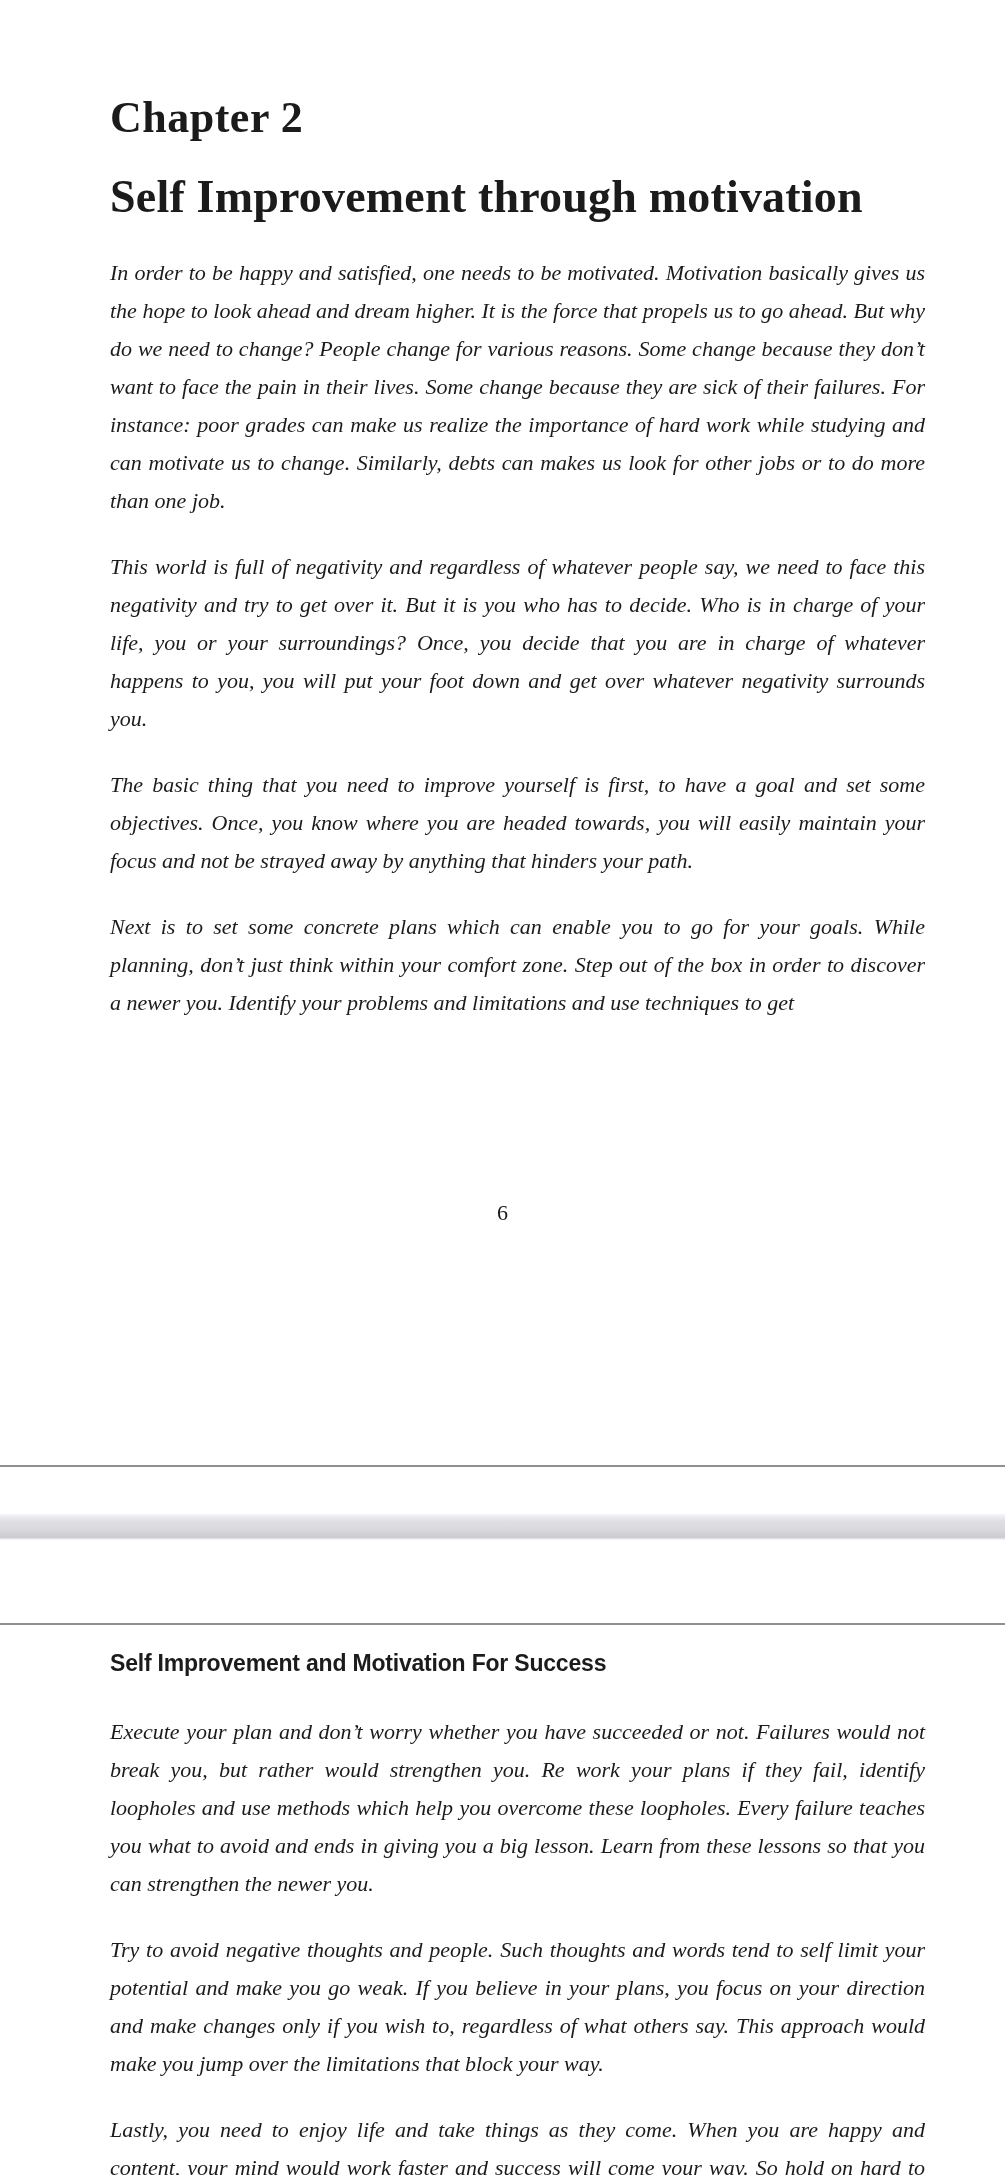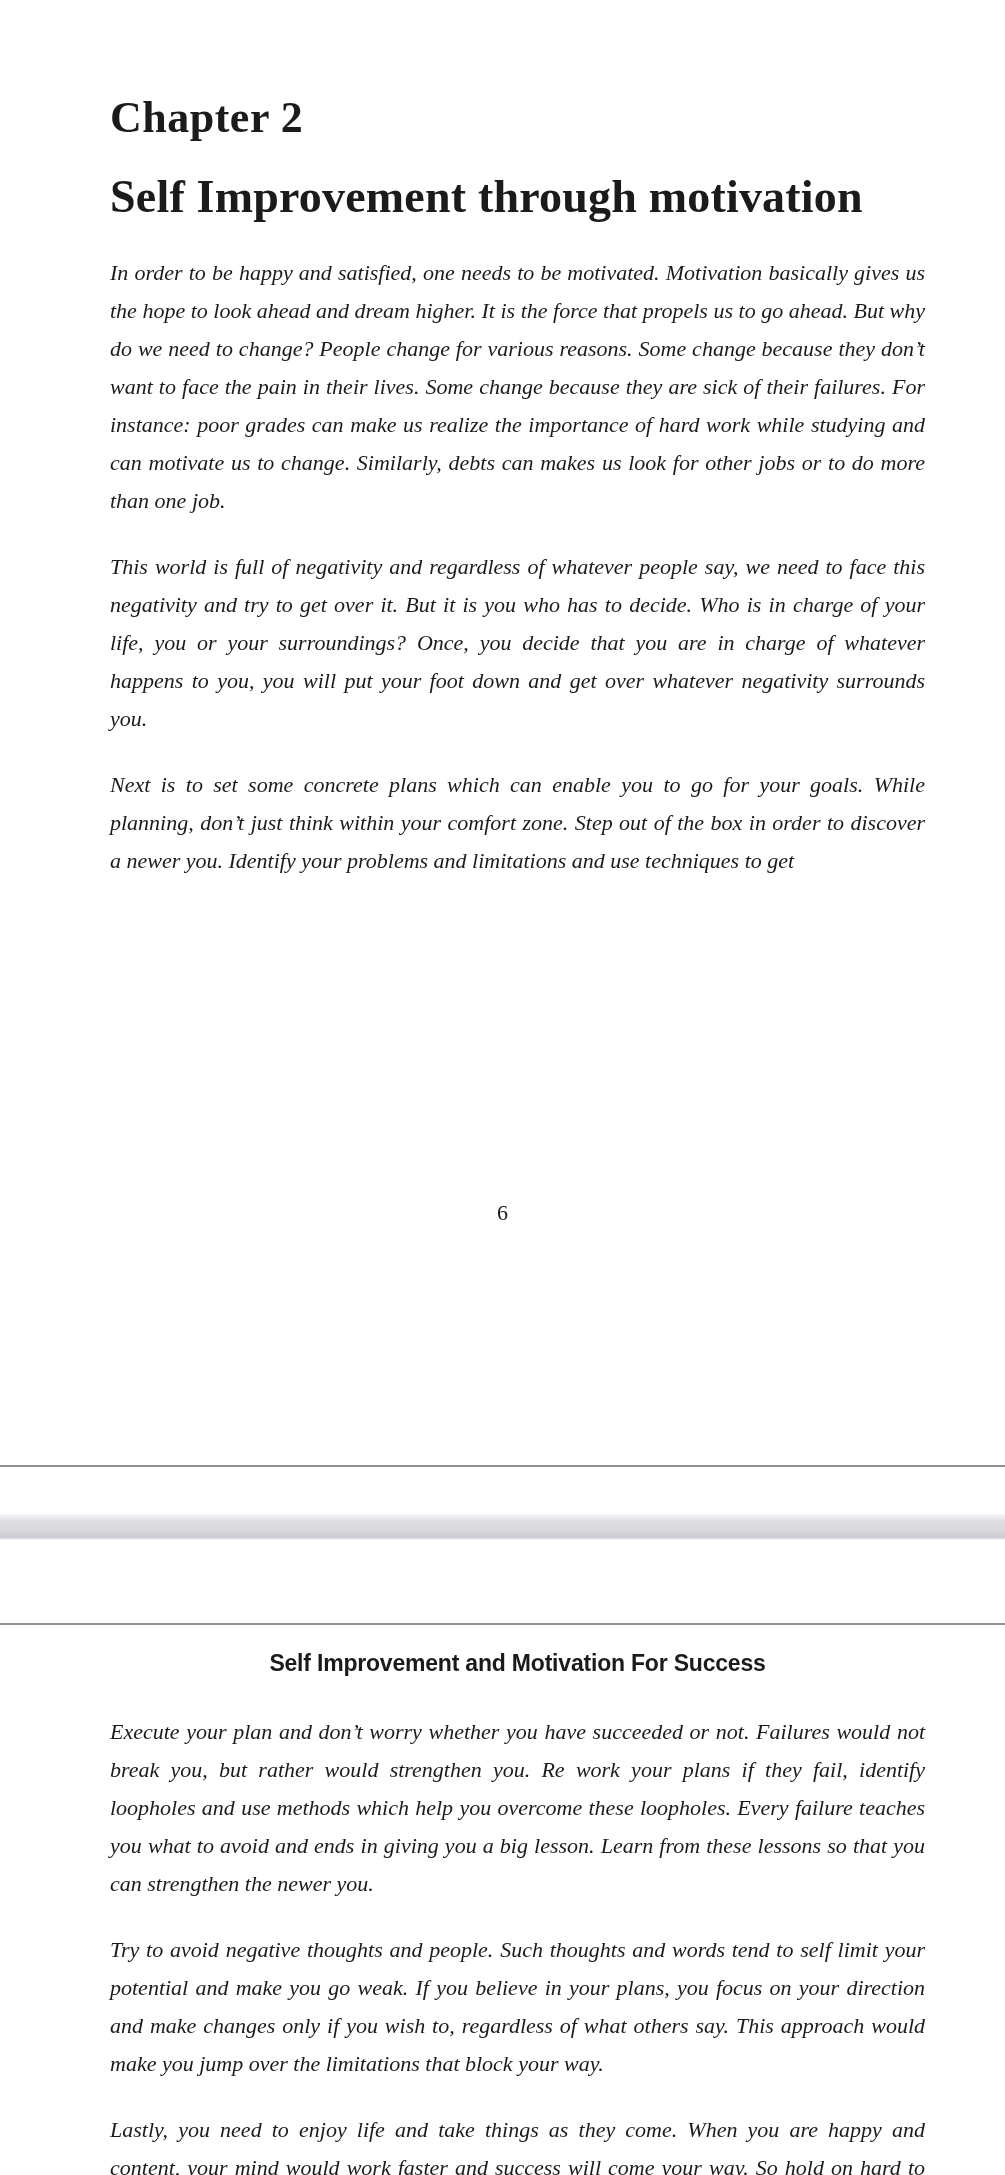--- a/index.html
+++ b/index.html
@@ -72,36 +72,37 @@
   .page-2 {
     height: 717px;
     padding: 24px 80px 0 110px;
     overflow: hidden;
   }
   .running-header {
     font-family: "Liberation Sans", "DejaVu Sans", sans-serif;
     font-size: 23px;
     font-weight: bold;
     line-height: 28px;
-    text-align: center;
+    text-align: left;
     margin-bottom: 36px;
     letter-spacing: -0.2px;
   }
 </style>
 </head>
 <body>
 
 <div class="viewport">
 
   <div class="page page-1">
     <div class="chapter-label">Chapter 2</div>
     <div class="chapter-title">Self Improvement through motivation</div>
 
     <p class="body-para">In order to be happy and satisfied, one needs to be motivated. Motivation basically gives us the hope to look ahead and dream higher. It is the force that propels us to go ahead. But why do we need to change? People change for various reasons. Some change because they don’t want to face the pain in their lives. Some change because they are sick of their failures. For instance: poor grades can make us realize the importance of hard work while studying and can motivate us to change. Similarly, debts can makes us look for other jobs or to do more than one job.</p>
     <p class="body-para">This world is full of negativity and regardless of whatever people say, we need to face this negativity and try to get over it. But it is you who has to decide. Who is in charge of your life, you or your surroundings? Once, you decide that you are in charge of whatever happens to you, you will put your foot down and get over whatever negativity surrounds you.</p>
+    <p class="body-para">The basic thing that you need to improve yourself is first, to have a goal and set some objectives. Once, you know where you are headed towards, you will easily maintain your focus and not be strayed away by anything that hinders your path.</p>
     <p class="body-para">Next is to set some concrete plans which can enable you to go for your goals. While planning, don’t just think within your comfort zone. Step out of the box in order to discover a newer you. Identify your problems and limitations and use techniques to get</p>
 
     <div class="page-number">6</div>
   </div>
 
   <div class="page-gap">
     <div class="gap-shadow-band"></div>
   </div>
 
   <div class="page page-2">

